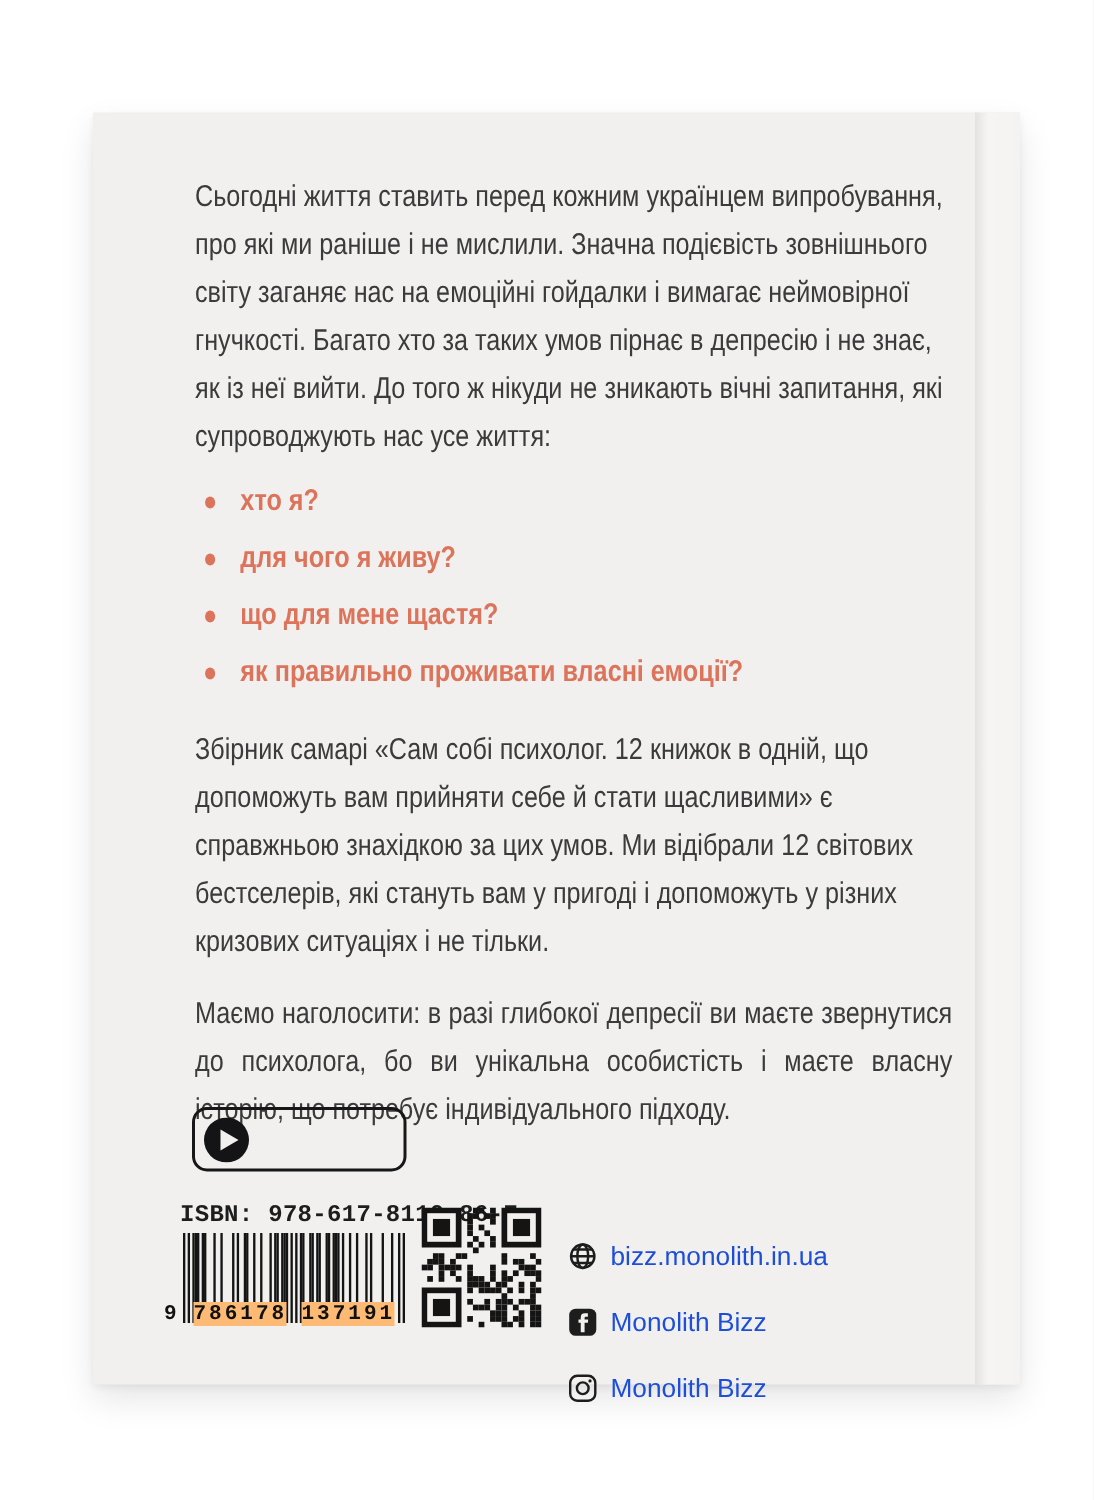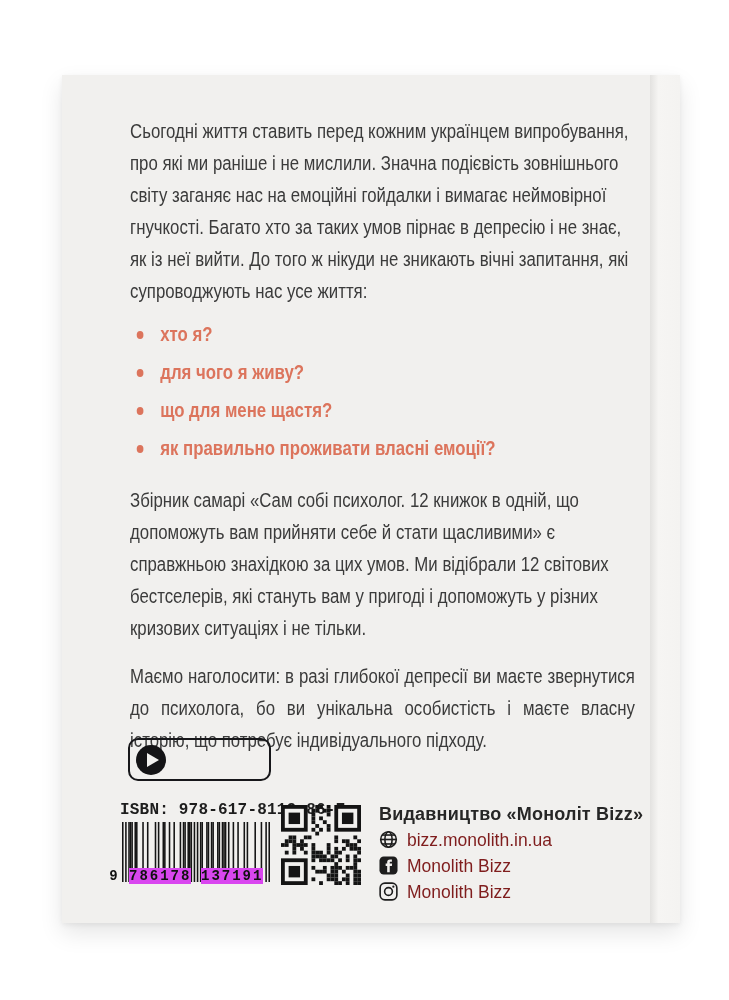--- a/index.html
+++ b/index.html
@@ -54,29 +54,29 @@
     font-family:"Liberation Mono", monospace;
     font-size:16px; font-weight:700; letter-spacing:.2px; color:#1d1d1d;
     white-space:nowrap;
   }
   .bars { position:relative; width:148px; height:60px; margin-top:3px; margin-left:2px; }
   .bars svg { display:block; }
   .bars .d {
     position:absolute; bottom:-2px; height:16px;
     font-family:"Liberation Mono", monospace;
     font-size:14px; font-weight:700; color:#111; text-align:center;
-    background:#d946ef; letter-spacing:2px; line-height:16px;
+    background:#fdba74; letter-spacing:2px; line-height:16px;
   }
   .bars .df { left:-15px; width:13px; background:transparent; letter-spacing:0; }
   .bars .g1 { left:7px;  width:62px; }
   .bars .g2 { left:79px; width:62px; }
   #qr { position:absolute; left:219px; top:730px; }
   .pub { position:absolute; left:317px; top:729px; width:300px; color:#262626; }
   .pub-title { font-size:18px; font-weight:700; letter-spacing:.2px; }
-  .pub-row { display:flex; gap:9px; margin-top:5px; font-size:17.5px; font-weight:500; color:#7f1d1d; }
+  .pub-row { display:flex; align-items:center; gap:9px; margin-top:23px; font-size:17.5px; font-weight:500; color:#1d4ed8; }
   .pub-row svg { flex:0 0 auto; }
 </style>
 </head>
 <body>
 
 <div class="cover">
   <div class="cover-edge"></div>
 
   <div class="desc">
     <p class="p1">Сьогодні життя ставить перед кожним українцем випробування, про які ми раніше і не мислили. Значна подієвість зовнішнього світу заганяє нас на емоційні гойдалки і вимагає неймовірної гнучкості. Багато хто за таких умов пірнає в депресію і не знає, як із неї вийти. До того ж нікуди не зникають вічні запитання, які супроводжують нас усе життя:</p>
@@ -287,21 +287,20 @@
       <rect x="7.619047619047619" y="7.619047619047619" width="11.428571428571427" height="11.428571428571427" fill="#141414"></rect>
       <rect x="53.33333333333333" y="0" width="26.666666666666664" height="26.666666666666664" fill="#141414"></rect>
       <rect x="57.14285714285714" y="3.8095238095238093" width="19.047619047619047" height="19.047619047619047" fill="#f1f0ee"></rect>
       <rect x="60.95238095238095" y="7.619047619047619" width="11.428571428571427" height="11.428571428571427" fill="#141414"></rect>
       <rect x="0" y="53.33333333333333" width="26.666666666666664" height="26.666666666666664" fill="#141414"></rect>
       <rect x="3.8095238095238093" y="57.14285714285714" width="19.047619047619047" height="19.047619047619047" fill="#f1f0ee"></rect>
       <rect x="7.619047619047619" y="60.95238095238095" width="11.428571428571427" height="11.428571428571427" fill="#141414"></rect>
     </svg>
 
   <div class="pub">
-    <div class="pub-title">Видавництво «Моноліт Bizz»</div>
     <div class="pub-row">
       <svg width="19" height="19" viewBox="0 0 20 20" fill="none" stroke="#1d1d1d" stroke-width="1.7">
         <circle cx="10" cy="10" r="8.2"></circle>
         <ellipse cx="10" cy="10" rx="3.8" ry="8.2"></ellipse>
         <line x1="1.8" y1="10" x2="18.2" y2="10"></line>
         <line x1="3" y1="5.3" x2="17" y2="5.3"></line>
         <line x1="3" y1="14.7" x2="17" y2="14.7"></line>
       </svg>
       <span>bizz.monolith.in.ua</span>
     </div>

